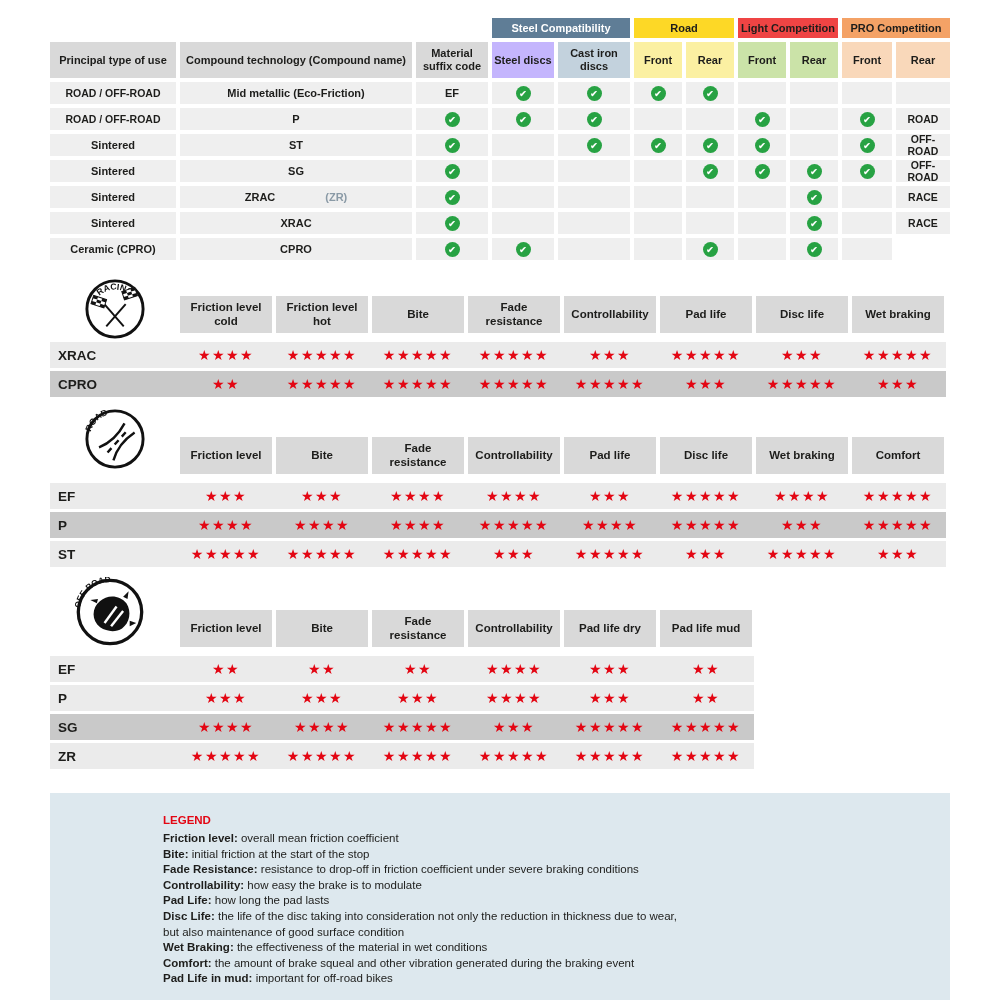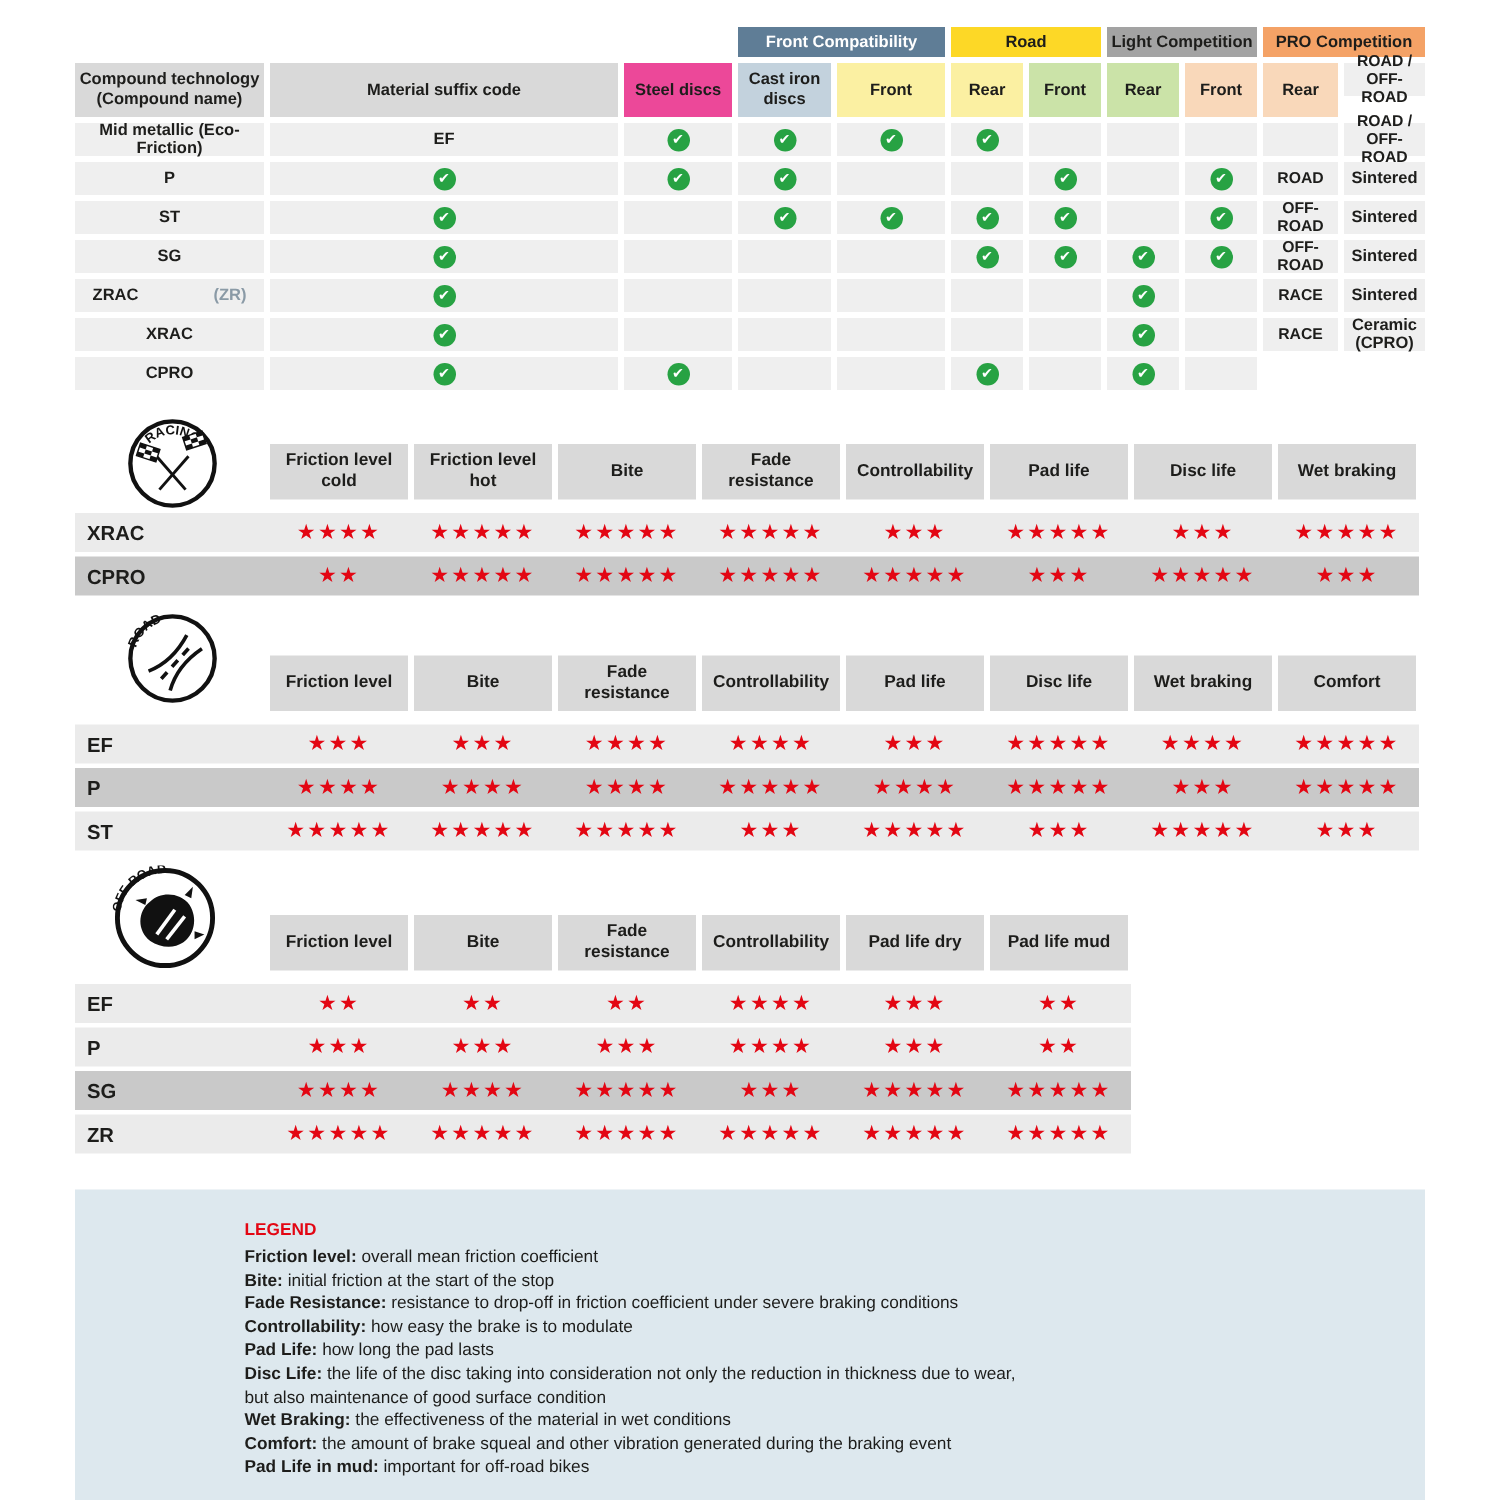--- a/index.html
+++ b/index.html
@@ -69,27 +69,28 @@
 
   svg text { font-family:"Liberation Sans", sans-serif; }
 </style>
 </head>
 <body>
 
 <div class="page">
 
   <div class="compat">
       <div class="tg-spacer" style="grid-column:1/4"></div>
-      <div class="tg" style="grid-column:span 2;background:#5f7d96;color:#ffffff">Front Compatibility</div>
+      <div class="tg" style="grid-column:span 2;background:#5f7d96;color:#ffffff">Steel Compatibility</div>
       <div class="tg" style="grid-column:span 2;background:#fdd826;color:#1d1d1b">Road</div>
-      <div class="tg" style="grid-column:span 2;background:#a3a3a3;color:#1d1d1b">Light Competition</div>
+      <div class="tg" style="grid-column:span 2;background:#ef4444;color:#1d1d1b">Light Competition</div>
       <div class="tg" style="grid-column:span 2;background:#f4a266;color:#1d1d1b">PRO Competition</div>
+      <div class="th" style="background:#d9d9d9">Principal type of use</div>
       <div class="th" style="background:#d9d9d9">Compound technology (Compound name)</div>
       <div class="th" style="background:#d9d9d9">Material suffix code</div>
-      <div class="th" style="background:#ec4899">Steel discs</div>
+      <div class="th" style="background:#c4b5fd">Steel discs</div>
       <div class="th" style="background:#c3d2dd">Cast iron discs</div>
       <div class="th" style="background:#fbf0a2">Front</div>
       <div class="th" style="background:#fbf0a2">Rear</div>
       <div class="th" style="background:#cbe3a8">Front</div>
       <div class="th" style="background:#cbe3a8">Rear</div>
       <div class="th" style="background:#f9d8ba">Front</div>
       <div class="th" style="background:#f9d8ba">Rear</div>
       <div class="td use">ROAD / OFF-ROAD</div>
       <div class="td comp">Mid metallic (Eco-Friction)</div>
       <div class="td suf">EF</div>

